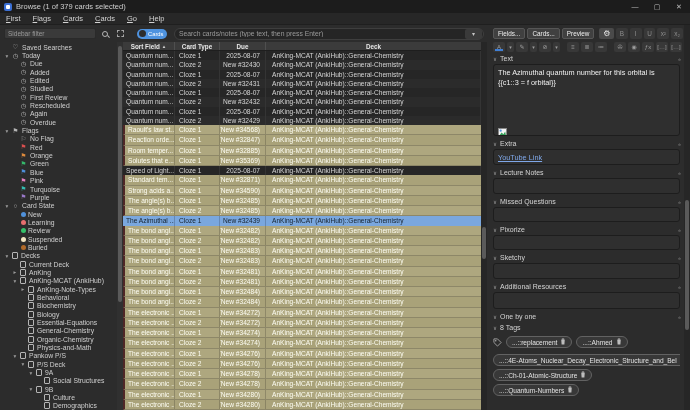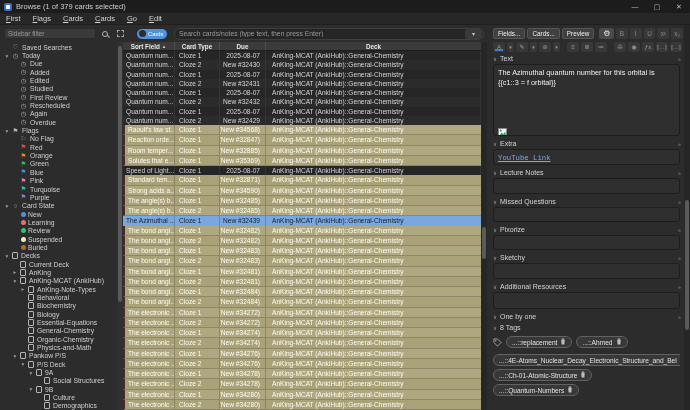--- a/index.html
+++ b/index.html
@@ -80,21 +80,21 @@
   .ed-mini.gear { background:#4a4a4a; color:#e5e5e5; font-size:8px; width:16px; }
   .ed-ico { width:12px; height:10px; background:#383838; border-radius:2px; color:#9e9e9e; font-size:6px; display:flex; align-items:center; justify-content:center; position:relative; }
   .ed-ico.dd { width:7px; font-size:5px; }
   .ed-ico.acolor::after { content:""; position:absolute; left:2px; right:2px; bottom:1px; height:1.5px; background:#3f7fd6; }
   .fields { flex:1; overflow:hidden; padding-right:3px; }
   .fh { height:11px; display:flex; align-items:center; gap:3px; }
   .fh-chev { font-size:5.5px; color:#9a9a9a; }
   .fh-name { font-size:7px; color:#d4d4d4; flex:1; }
   .fh-code { font-size:6px; color:#7d7d7d; letter-spacing:-1px; }
   .fbox { background:#2f2f2f; border:1px solid #1d1d1d; border-radius:3px; margin-bottom:2px; padding:3px 4px; font-size:7.3px; color:#f0f0f0; line-height:1.35; overflow:hidden; }
-  .link { color:#7fa7e8; text-decoration:underline;font-family:Liberation Mono, monospace; }
+  .link { color:#7fa7e8; text-decoration:underline; }
   .tags-area { overflow:hidden; }
   .tag-row { display:flex; align-items:center; gap:4px; margin-bottom:3px; overflow:hidden; }
   .tag-pill { display:flex; align-items:center; gap:3px; border:1px solid #626262; background:#383838; border-radius:7px; padding:1px 5px; font-size:6.6px; color:#e2e2e2; white-space:nowrap; flex:0 0 auto; }
 </style>
 </head>
 <body>
 
 <div class="titlebar">
   <span class="app-icon"></span>
   <span class="title-text">Browse (1 of 379 cards selected)</span>
@@ -104,21 +104,21 @@
     <span class="win-btn">✕</span>
   </span>
 </div>
 
 <div class="menubar" id="menubar">
     <span class="menu-item">First</span>
     <span class="menu-item">Flags</span>
     <span class="menu-item">Cards</span>
     <span class="menu-item">Cards</span>
     <span class="menu-item">Go</span>
-    <span class="menu-item">Edit</span>
+    <span class="menu-item">Help</span>
   </div>
 
 <div class="content">
   <div class="left-col">
     <div class="toolbar">
       <input class="sidebar-filter" placeholder="Sidebar filter" style="">
       <span class="tb-icon-btn">
           <span class="mag"></span>
         </span>
       <span class="tb-icon-btn">

